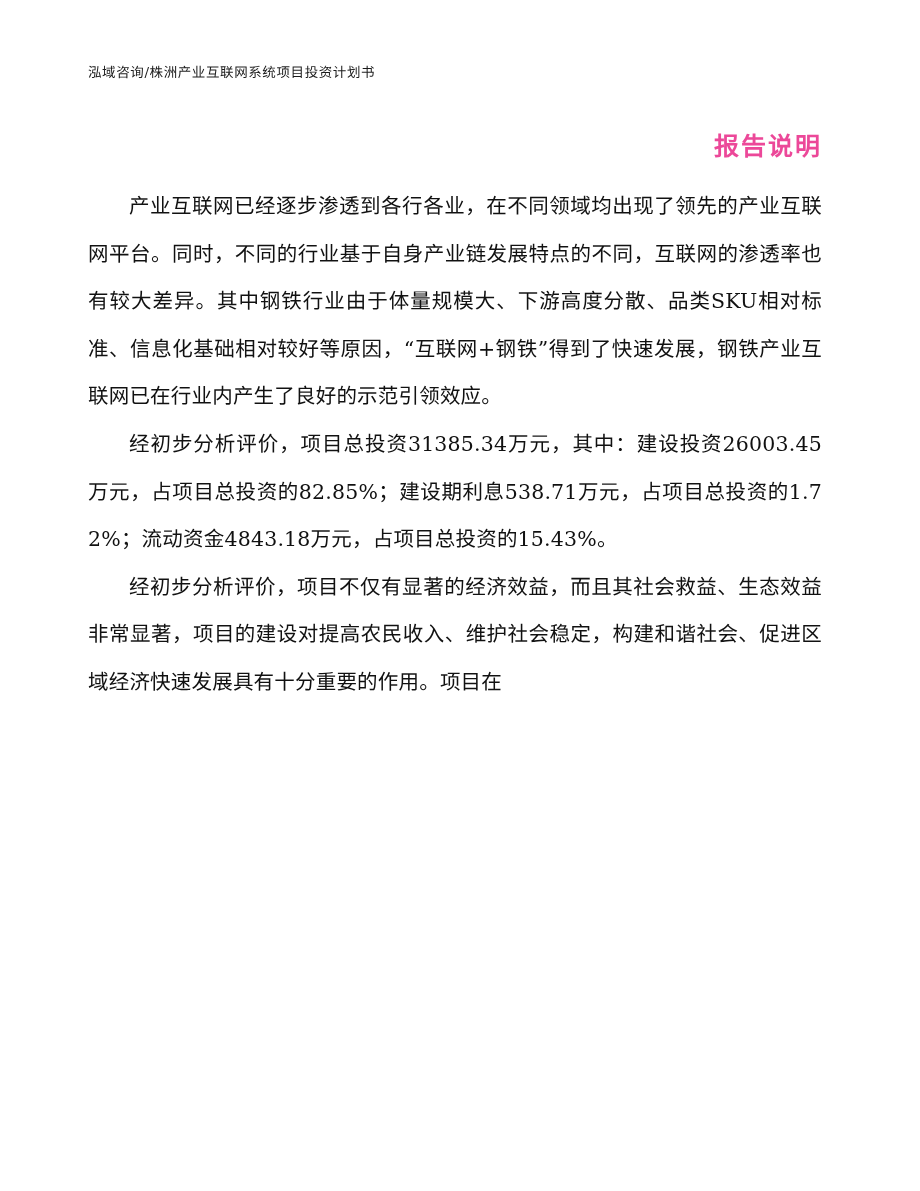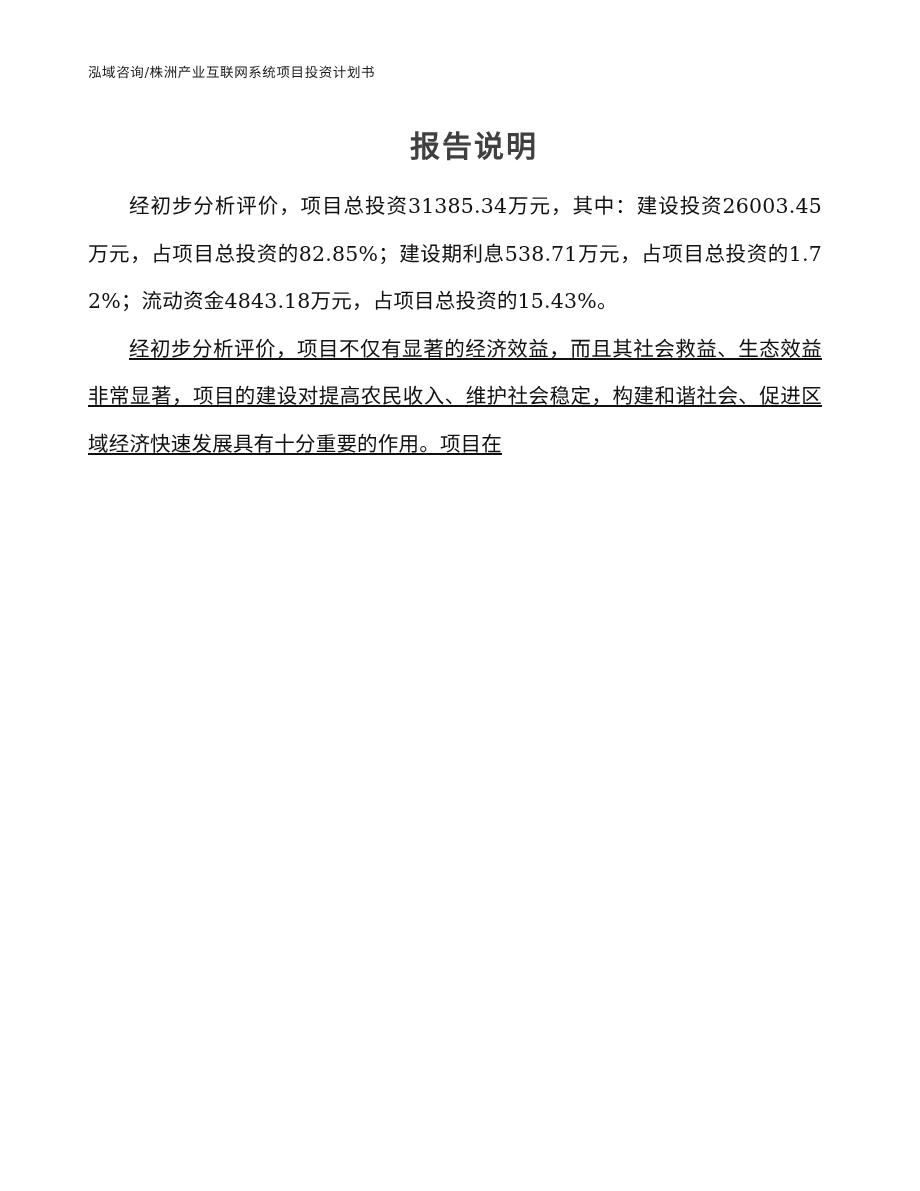--- a/index.html
+++ b/index.html
@@ -41,27 +41,27 @@
   
   .doc-body {
     position: absolute;
     left: 88px;
     top: 103px;
     width: 734px;
   }
 
   .doc-title {
     font-family: "DejaVu Serif", "Liberation Serif", serif;
-    font-size: 30px;
+    font-size: 25px;
     font-weight: bold;
     letter-spacing: 2px;
-    color: #404040;
+    color: #ec4899;
     margin: 0 0 0 0;
     padding: 0 0 0 0;
-    text-align: left;
+    text-align: right;
     text-indent: 322px;
     line-height: 56px;
     height: 56px;
   }
 
   .paras {
     margin-top: 8px;
   }
 
   p.para {
@@ -73,21 +73,20 @@
     text-align: justify;
     text-justify: inter-ideograph;
     text-indent: 41px;
     letter-spacing: 0.2px;
     color: #111111;
     word-break: break-all;
     hyphens: none;
   }
   p.para:last-child {
     text-align: justify;
-    text-decoration: underline;
   }
 
   
   .page::after {
     content: "";
     position: absolute;
     inset: 0;
     pointer-events: none;
     background: transparent;
   }
@@ -97,19 +96,20 @@
 
 <div class="page">
 
   <div class="page-header">泓域咨询/株洲产业互联网系统项目投资计划书</div>
 
   <div class="doc-body">
 
     <h1 class="doc-title">报告说明</h1>
 
     <div class="paras">
+      <p class="para">产业互联网已经逐步渗透到各行各业，在不同领域均出现了领先的产业互联网平台。同时，不同的行业基于自身产业链发展特点的不同，互联网的渗透率也有较大差异。其中钢铁行业由于体量规模大、下游高度分散、品类SKU相对标准、信息化基础相对较好等原因，“互联网+钢铁”得到了快速发展，钢铁产业互联网已在行业内产生了良好的示范引领效应。</p>
       <p class="para">经初步分析评价，项目总投资31385.34万元，其中：建设投资26003.45万元，占项目总投资的82.85%；建设期利息538.71万元，占项目总投资的1.72%；流动资金4843.18万元，占项目总投资的15.43%。</p>
       <p class="para">经初步分析评价，项目不仅有显著的经济效益，而且其社会救益、生态效益非常显著，项目的建设对提高农民收入、维护社会稳定，构建和谐社会、促进区域经济快速发展具有十分重要的作用。项目在</p>
     </div>
 
   </div>
 
 </div>
 
 </body></html>

